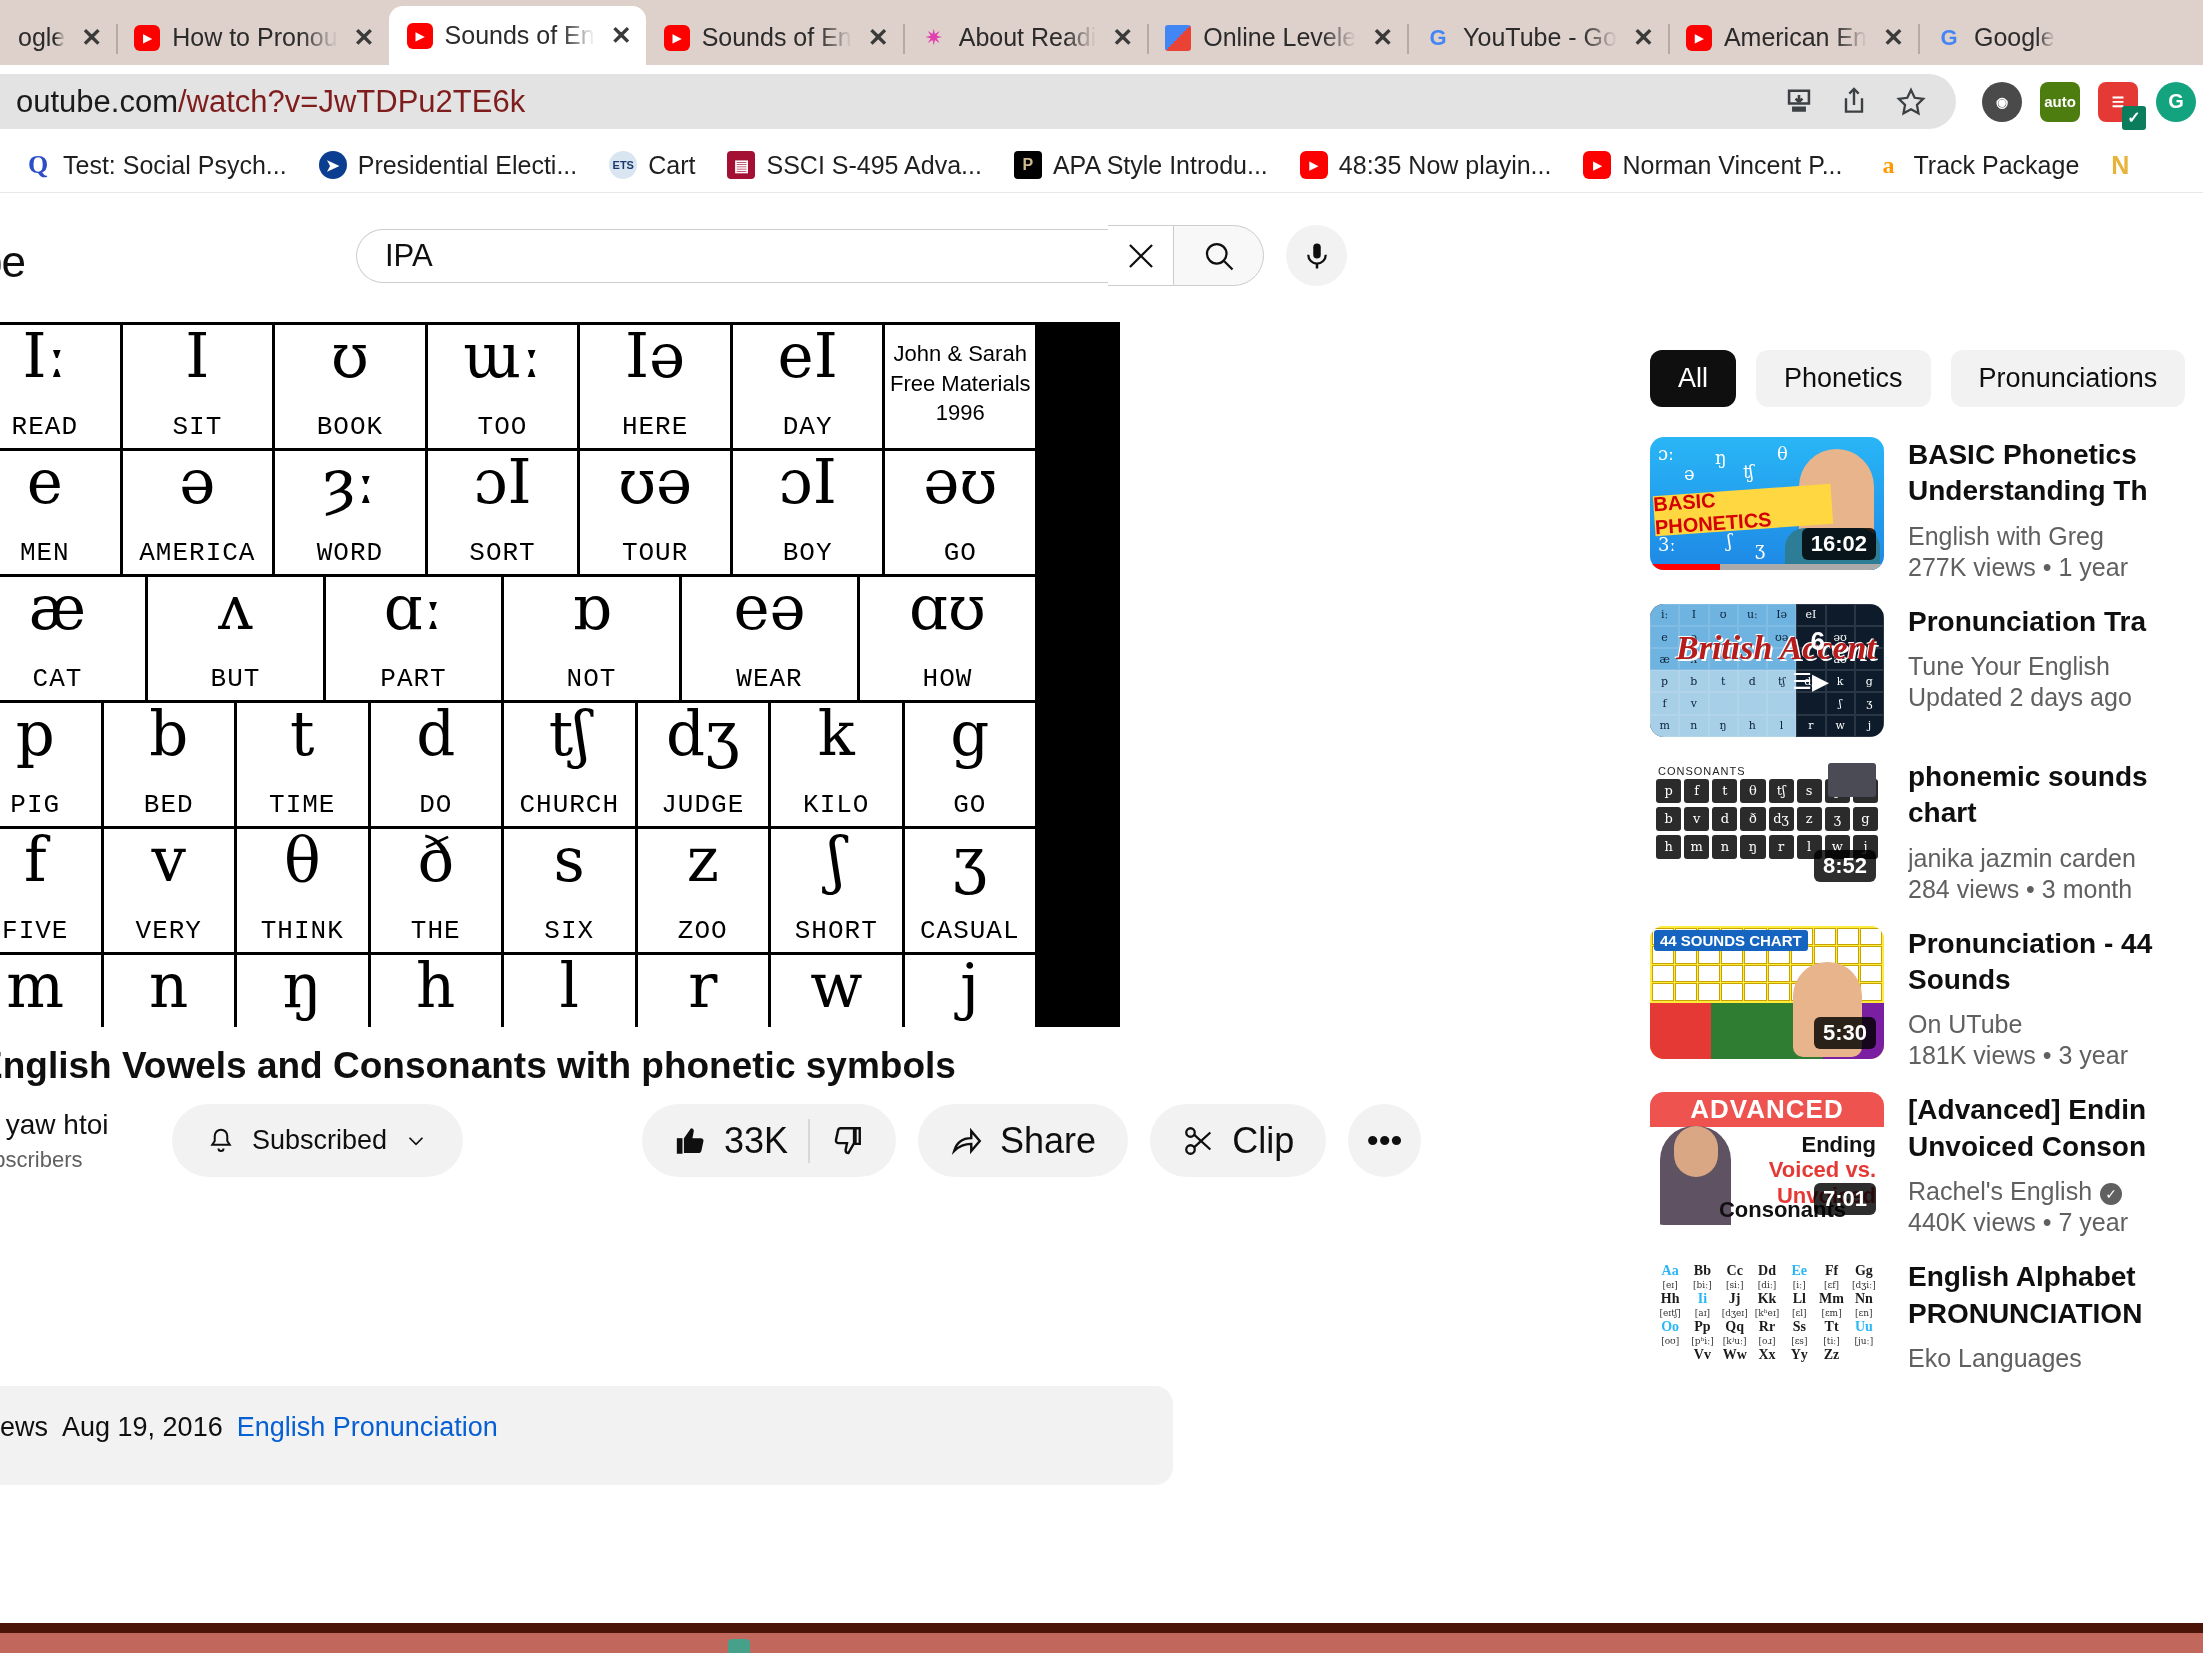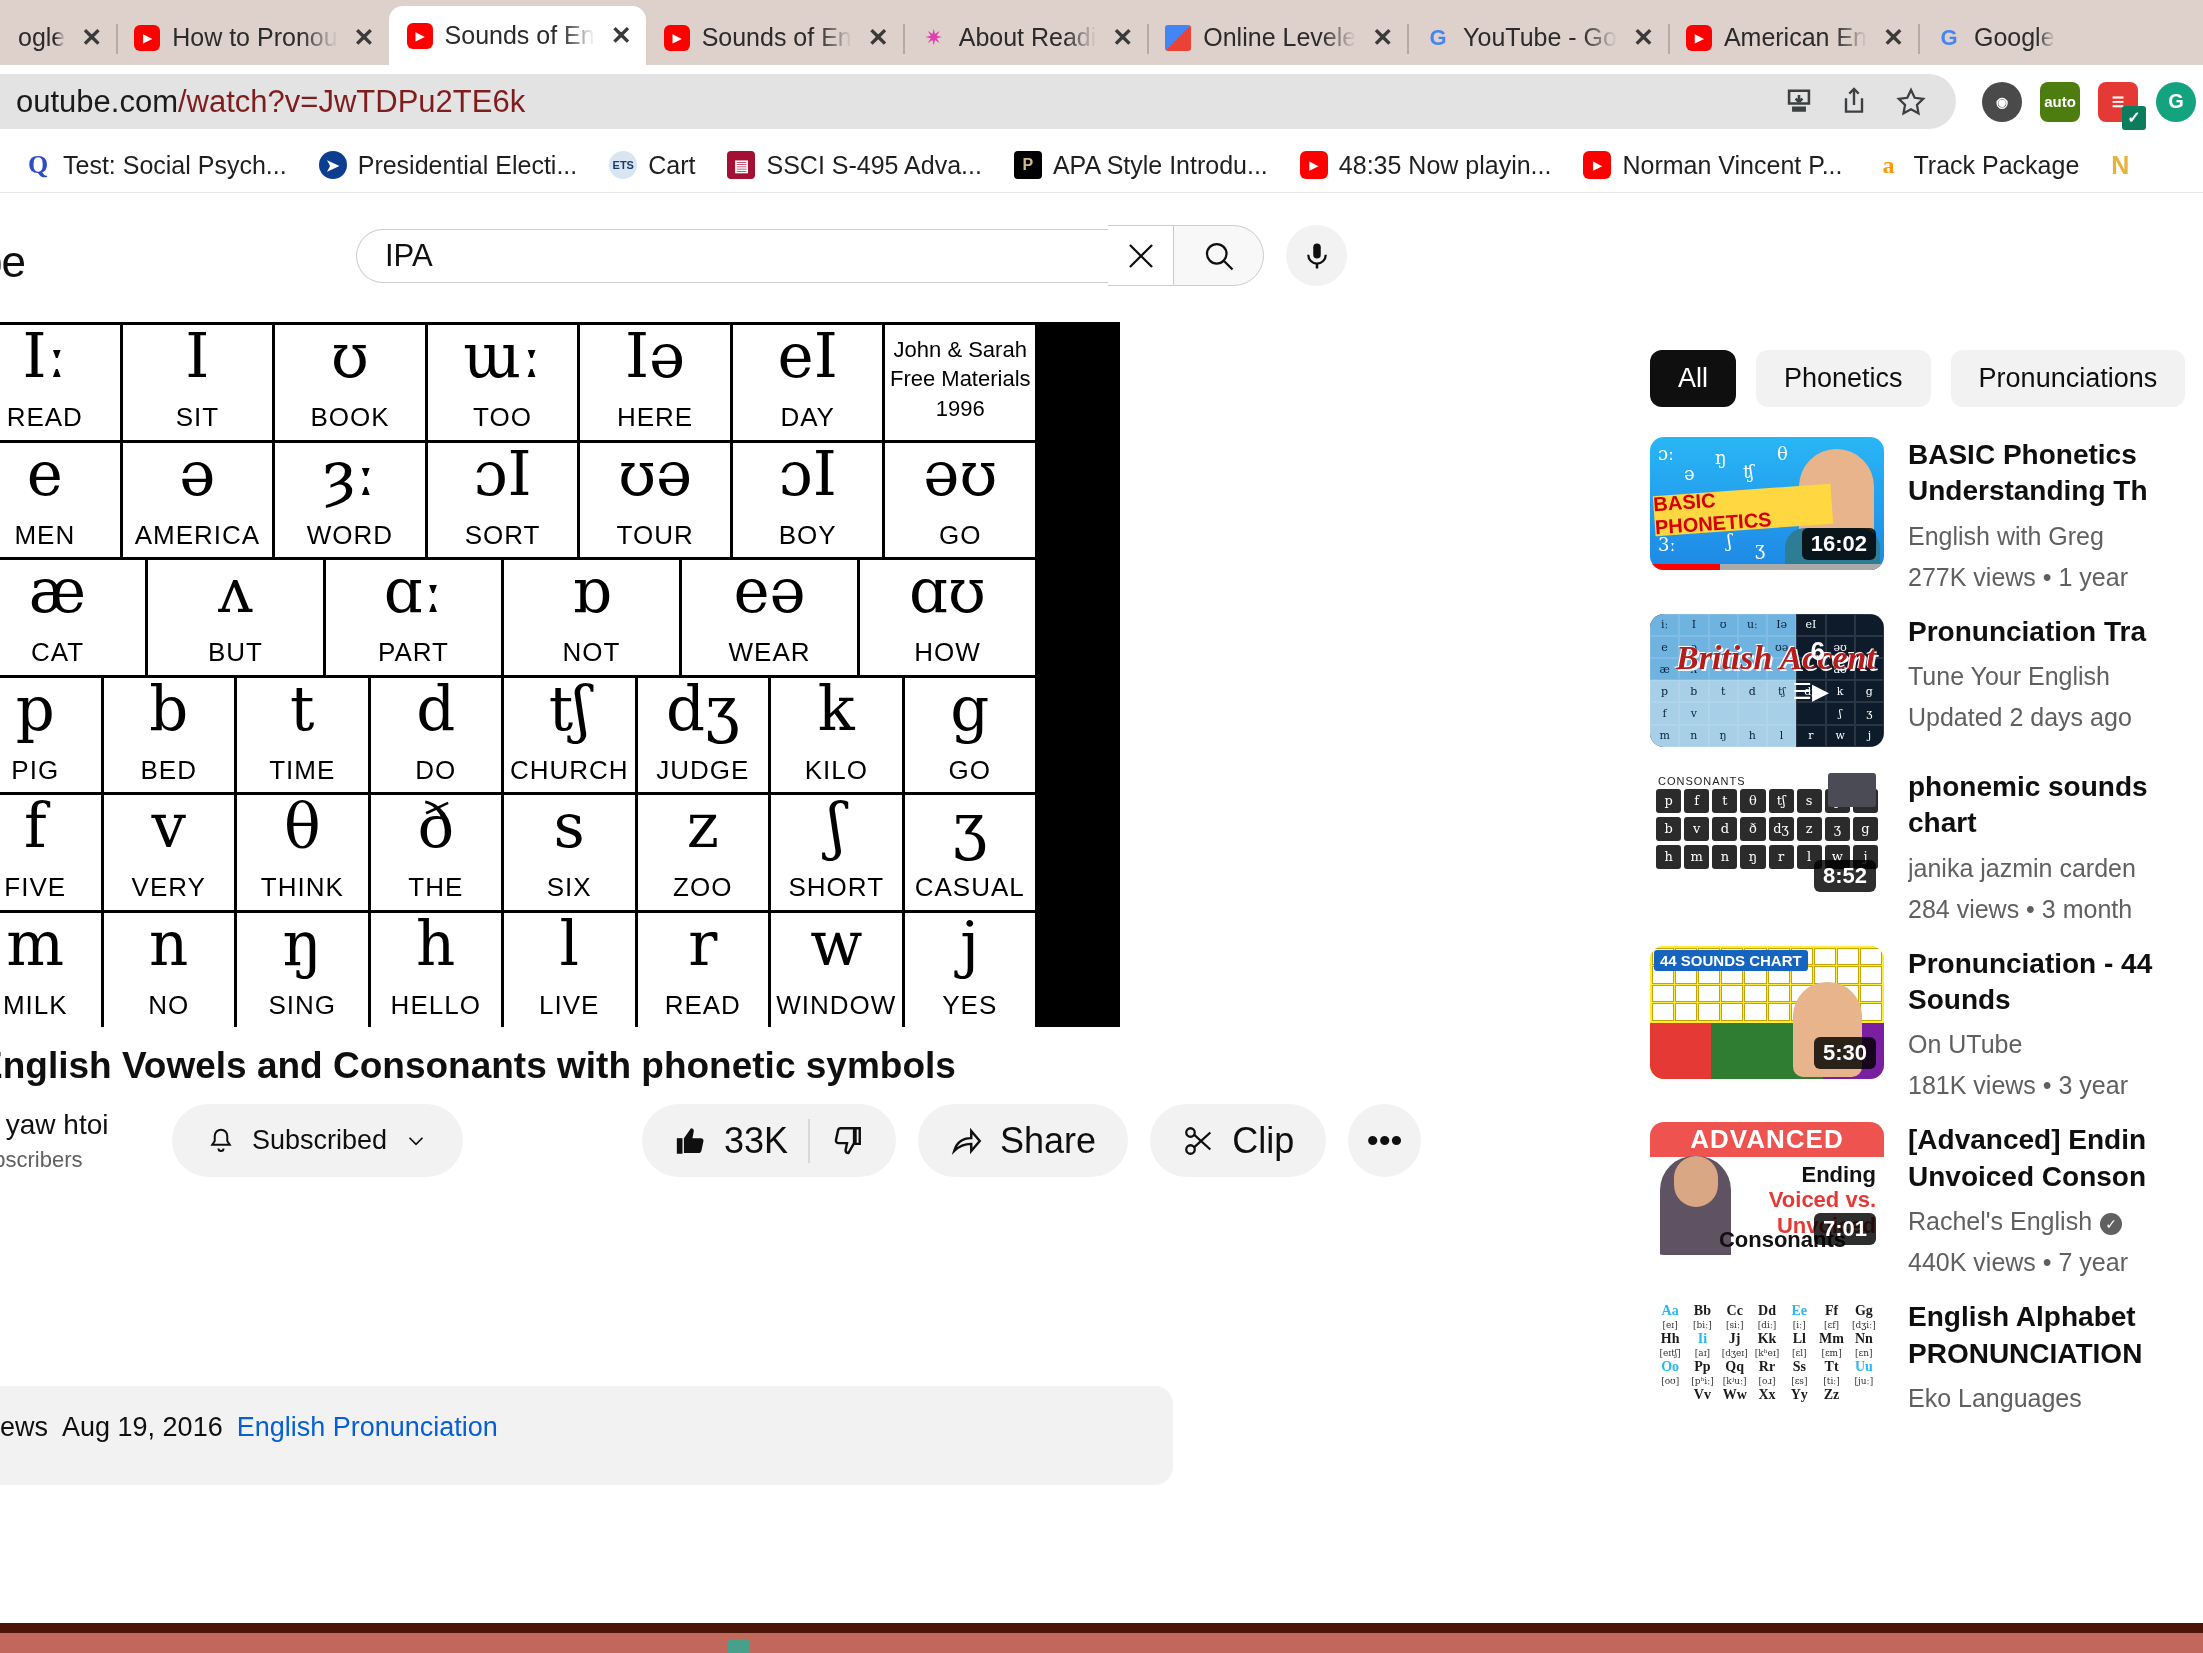--- a/index.html
+++ b/index.html
@@ -229,24 +229,24 @@
     padding-bottom: 6px;
   }
   .ipa-cell:last-child { border-right: none; }
   .ipa-sym {
     font-family: "DejaVu Serif", serif;
     font-size: 61px;
     line-height: 1;
     color: #000;
   }
   .ipa-word {
-    font-family: Liberation Sans, sans-serif;
+    font-family: Liberation Mono, monospace;
     font-size: 26px;
     letter-spacing: 1px;
-    margin-top: 16px;
+    margin-top: 26px;
     color: #000;
   }
   .ipa-credit {
     font-family: "Liberation Sans", sans-serif;
     font-size: 22px;
     line-height: 1.35;
     text-align: center;
     color: #000;
   }
   .chart-top-border { border-top: 3px solid #000; }
@@ -346,21 +346,21 @@
     background: rgba(0,0,0,.82); color: #fff;
     font-size: 22px; font-weight: bold;
     padding: 3px 9px; border-radius: 6px;
   }
   .vmeta { flex: 1 1 auto; min-width: 0; overflow: hidden; }
   .vtitle {
     font-size: 28px; font-weight: bold; color: #0f0f0f;
     line-height: 1.3; white-space: nowrap;
   }
   .vchan { font-size: 25px; color: #606060; margin-top: 12px; white-space: nowrap; }
-  .vstats { font-size: 25px; color: #606060; margin-top: 12px; white-space: nowrap; }
+  .vstats { font-size: 25px; color: #606060; margin-top: 2px; white-space: nowrap; }
   .verified { display:inline-block; width:22px; height:22px; border-radius:50%; background:#606060; color:#fff; font-size:14px; text-align:center; line-height:22px; margin-left:8px; vertical-align:middle;}
 
   
   .th-basic { background: linear-gradient(180deg,#29b6f6 0%,#1e88e5 100%); position:relative; }
   .th-basic .band {
     position:absolute; left:4px; top:53px; width:178px; height:40px;
     background:#ffd740; transform: rotate(-4deg);
     color:#d50000; font-weight:bold; font-size:20px;
     display:flex; align-items:center; justify-content:center;
   }

